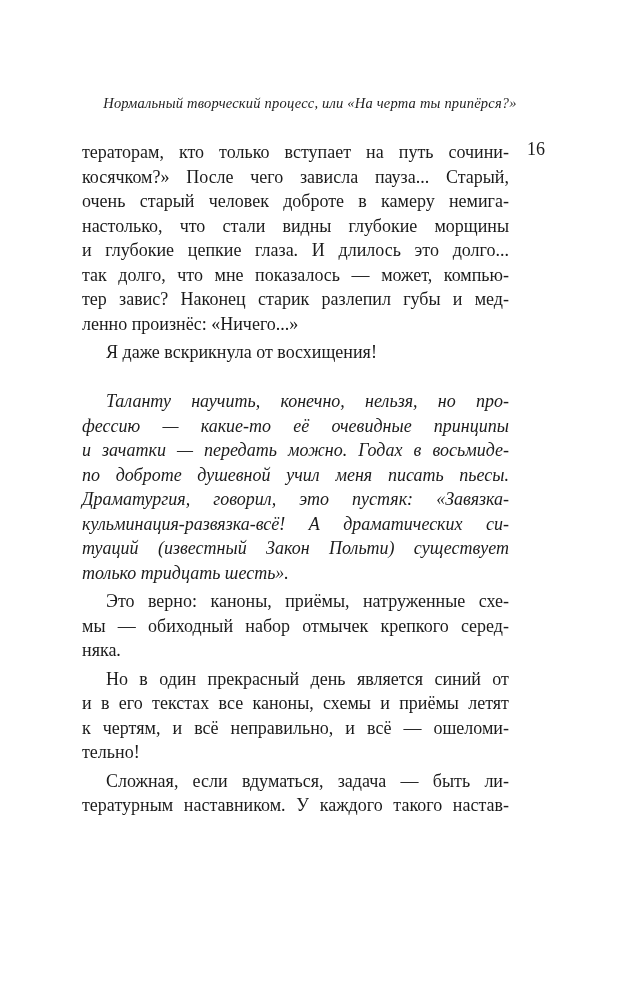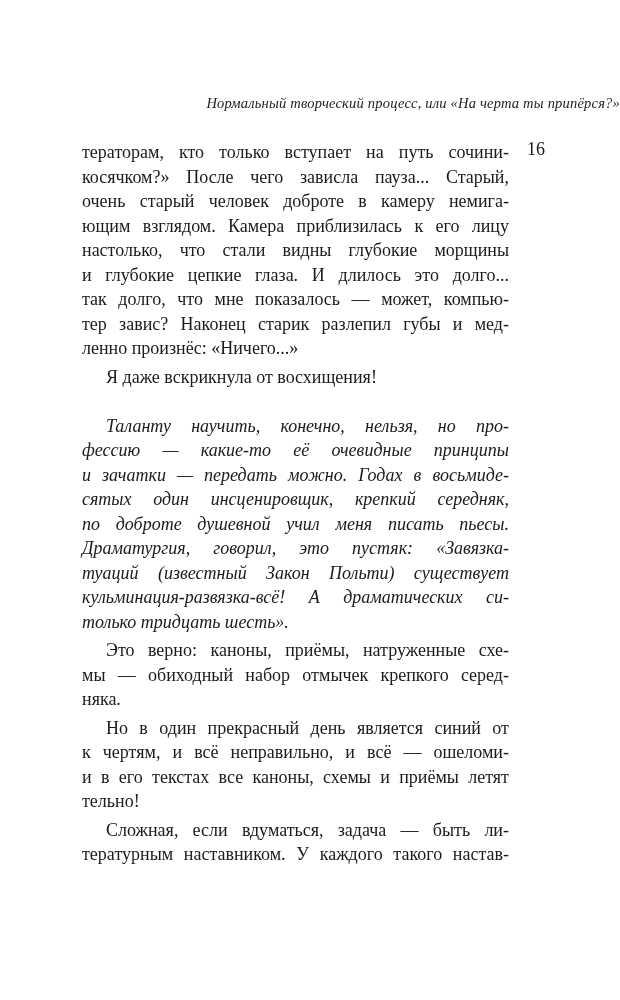--- a/index.html
+++ b/index.html
@@ -14,21 +14,21 @@
     background: #ffffff;
     color: #1b1b1b;
     font-family: "Liberation Serif", "DejaVu Serif", serif;
     overflow: hidden;
   }
   .running-header {
     position: absolute;
     top: 95px;
     left: 0;
     right: 0;
-    text-align: right;
+    text-align: center;
     font-style: italic;
     font-size: 14.5px;
     letter-spacing: 0.2px;
     color: #222;
   }
   .page-number {
     position: absolute;
     top: 139px;
     left: 527px;
     font-size: 18px;
@@ -69,50 +69,48 @@
 <div class="page">
   <header class="running-header">Нормальный творческий процесс, или «На черта ты припёрся?»</header>
 
   <div class="page-number">16</div>
 
   <main class="body-text">
       <p>
         <span class="line">тераторам, кто только вступает на путь сочини-</span>
         <span class="line">косячком?» После чего зависла пауза... Старый,</span>
         <span class="line">очень старый человек доброте в камеру немига-</span>
-        <span class="line">ющим взглядом. Камера приблизилась к его лицу</span>
         <span class="line">настолько, что стали видны глубокие морщины</span>
         <span class="line">и глубокие цепкие глаза. И длилось это долго...</span>
         <span class="line">так долго, что мне показалось — может, компью-</span>
         <span class="line">тер завис? Наконец старик разлепил губы и мед-</span>
         <span class="line last">ленно произнёс: «Ничего...»</span>
       </p>
       <p class="indent">
         <span class="line last">Я даже вскрикнула от восхищения!</span>
       </p>
       <p class="indent space-before">
         <span class="line">Таланту научить, конечно, нельзя, но про-</span>
         <span class="line">фессию — какие-то её очевидные принципы</span>
         <span class="line">и зачатки — передать можно. Годах в восьмиде-</span>
-        <span class="line">сятых один инсценировщик, крепкий середняк,</span>
         <span class="line">по доброте душевной учил меня писать пьесы.</span>
         <span class="line">Драматургия, говорил, это пустяк: «Завязка-</span>
+        <span class="line">кульминация-развязка-всё! А драматических си-</span>
         <span class="line">туаций (известный Закон Польти) существует</span>
-        <span class="line">кульминация-развязка-всё! А драматических си-</span>
         <span class="line last">только тридцать шесть».</span>
       </p>
       <p class="indent">
         <span class="line">Это верно: каноны, приёмы, натруженные схе-</span>
         <span class="line">мы — обиходный набор отмычек крепкого серед-</span>
         <span class="line last">няка.</span>
       </p>
       <p class="indent">
         <span class="line">Но в один прекрасный день является синий от</span>
+        <span class="line">и в его текстах все каноны, схемы и приёмы летят</span>
         <span class="line">к чертям, и всё неправильно, и всё — ошеломи-</span>
-        <span class="line">и в его текстах все каноны, схемы и приёмы летят</span>
         <span class="line last">тельно!</span>
       </p>
       <p class="indent">
         <span class="line">Сложная, если вдуматься, задача — быть ли-</span>
         <span class="line">тературным наставником. У каждого такого настав-</span>
       </p>
     </main>
 </div>
 
 </body></html>

